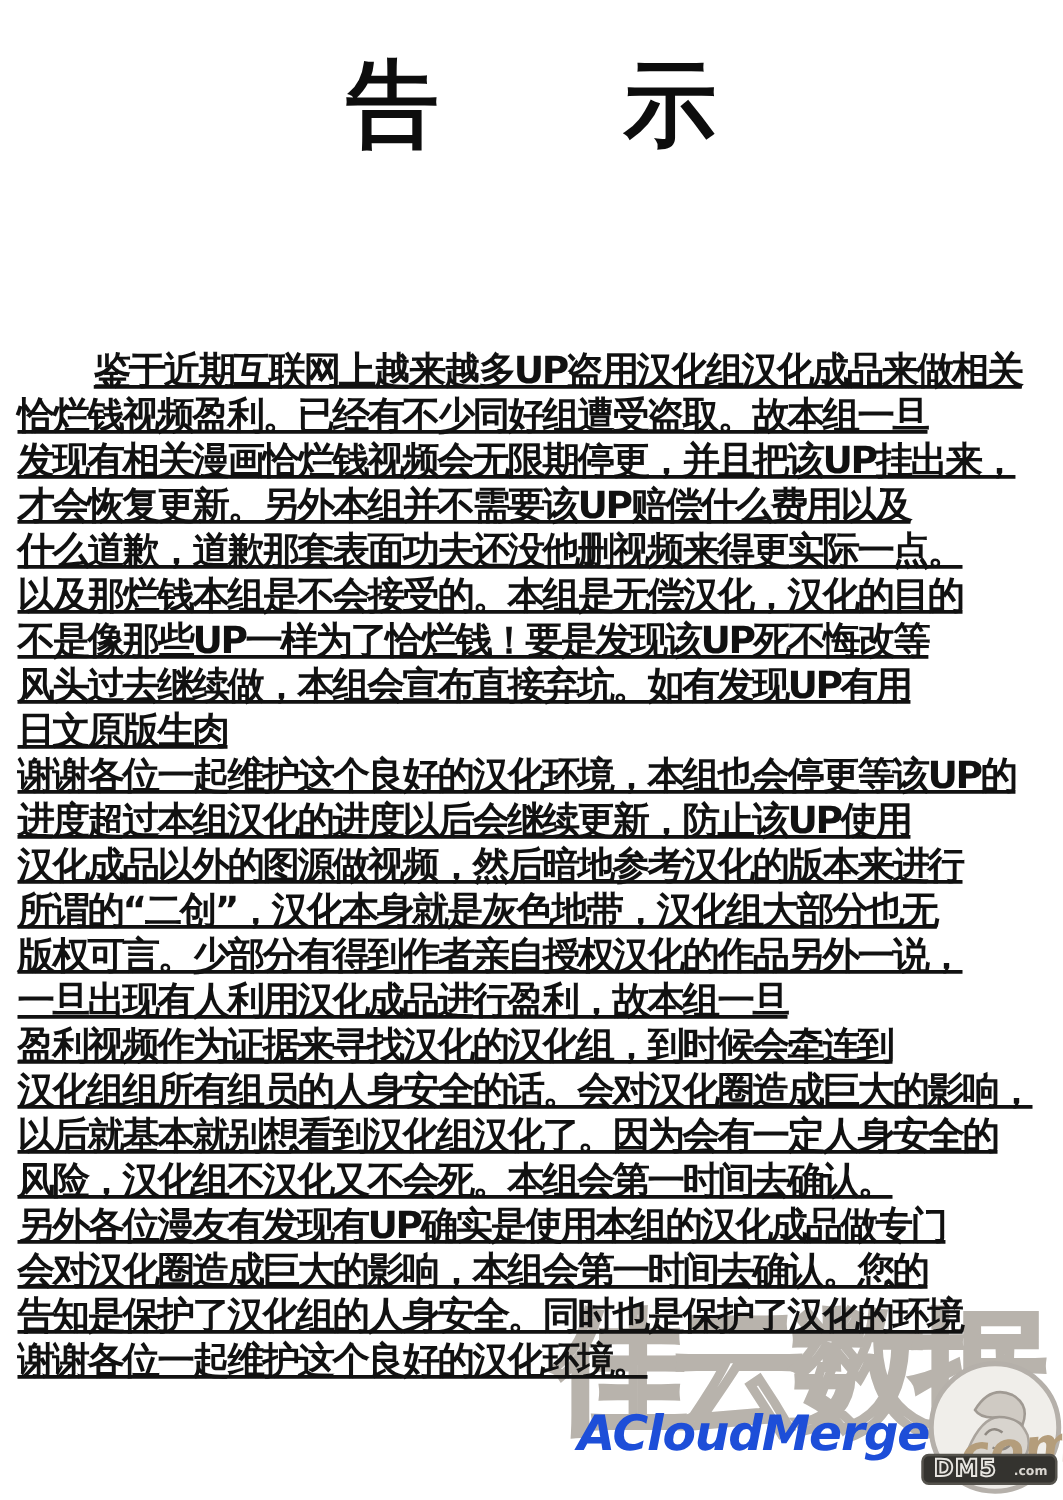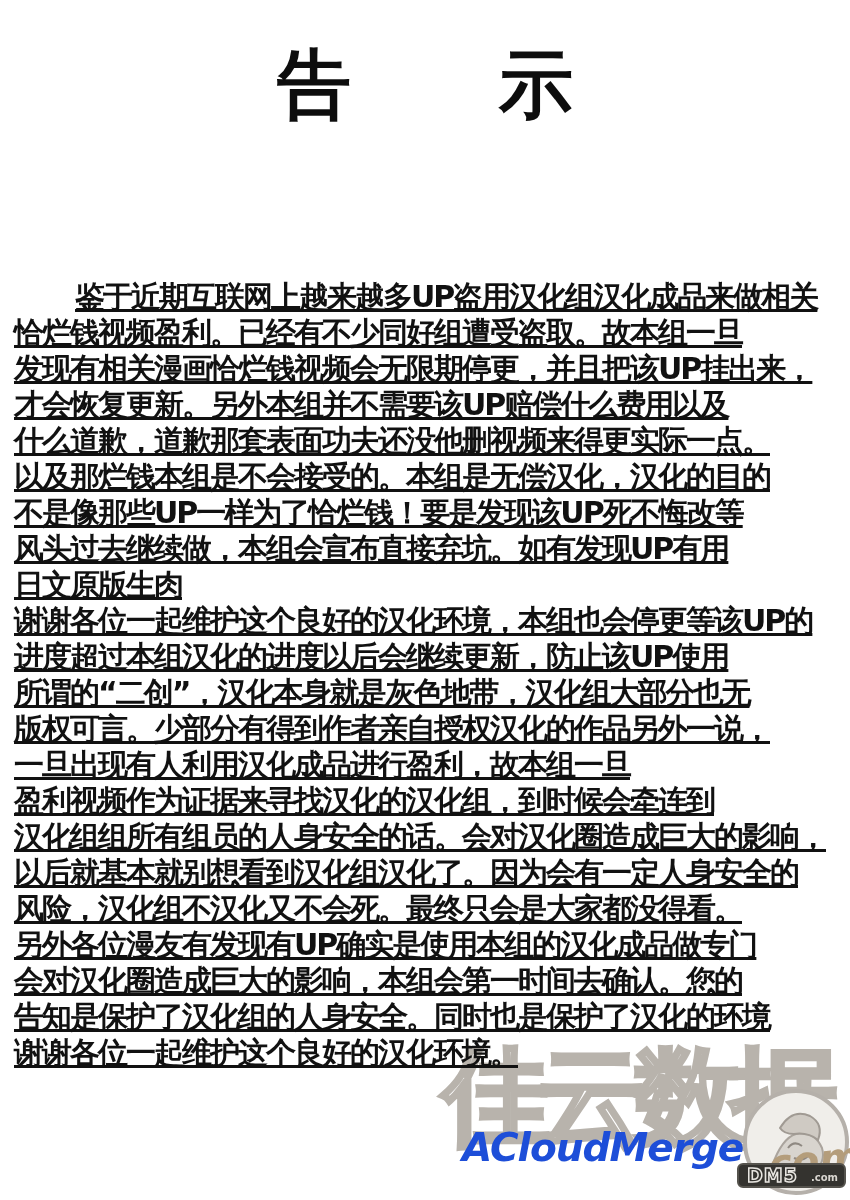--- a/index.html
+++ b/index.html
@@ -150,27 +150,28 @@
     <div class="line">恰烂钱视频盈利。已经有不少同好组遭受盗取。故本组一旦</div>
     <div class="line">发现有相关漫画恰烂钱视频会无限期停更，并且把该UP挂出来，</div>
     <div class="line">才会恢复更新。另外本组并不需要该UP赔偿什么费用以及</div>
     <div class="line">什么道歉，道歉那套表面功夫还没他删视频来得更实际一点。</div>
     <div class="line">以及那烂钱本组是不会接受的。本组是无偿汉化，汉化的目的</div>
     <div class="line">不是像那些UP一样为了恰烂钱！要是发现该UP死不悔改等</div>
     <div class="line">风头过去继续做，本组会宣布直接弃坑。如有发现UP有用</div>
     <div class="line">日文原版生肉</div>
     <div class="line">谢谢各位一起维护这个良好的汉化环境，本组也会停更等该UP的</div>
     <div class="line">进度超过本组汉化的进度以后会继续更新，防止该UP使用</div>
+    <div class="line">汉化成品以外的图源做视频，然后暗地参考汉化的版本来进行</div>
     <div class="line">所谓的“二创”，汉化本身就是灰色地带，汉化组大部分也无</div>
     <div class="line">版权可言。少部分有得到作者亲自授权汉化的作品另外一说，</div>
     <div class="line">一旦出现有人利用汉化成品进行盈利，故本组一旦</div>
     <div class="line">盈利视频作为证据来寻找汉化的汉化组，到时候会牵连到</div>
     <div class="line">汉化组组所有组员的人身安全的话。会对汉化圈造成巨大的影响，</div>
     <div class="line">以后就基本就别想看到汉化组汉化了。因为会有一定人身安全的</div>
-    <div class="line">风险，汉化组不汉化又不会死。最终只会是大家都没得看。</div>
+    <div class="line">风险，汉化组不汉化又不会死。本组会第一时间去确认。</div>
     <div class="line">另外各位漫友有发现有UP确实是使用本组的汉化成品做专门</div>
     <div class="line">会对汉化圈造成巨大的影响，本组会第一时间去确认。您的</div>
     <div class="line">告知是保护了汉化组的人身安全。同时也是保护了汉化的环境</div>
     <div class="line">谢谢各位一起维护这个良好的汉化环境。</div>
   </div>
 
   <div class="wm-brand">ACloudMerge</div>
   <div class="wm-brand-suffix">com</div>
 
   <div class="dm5-logo">

